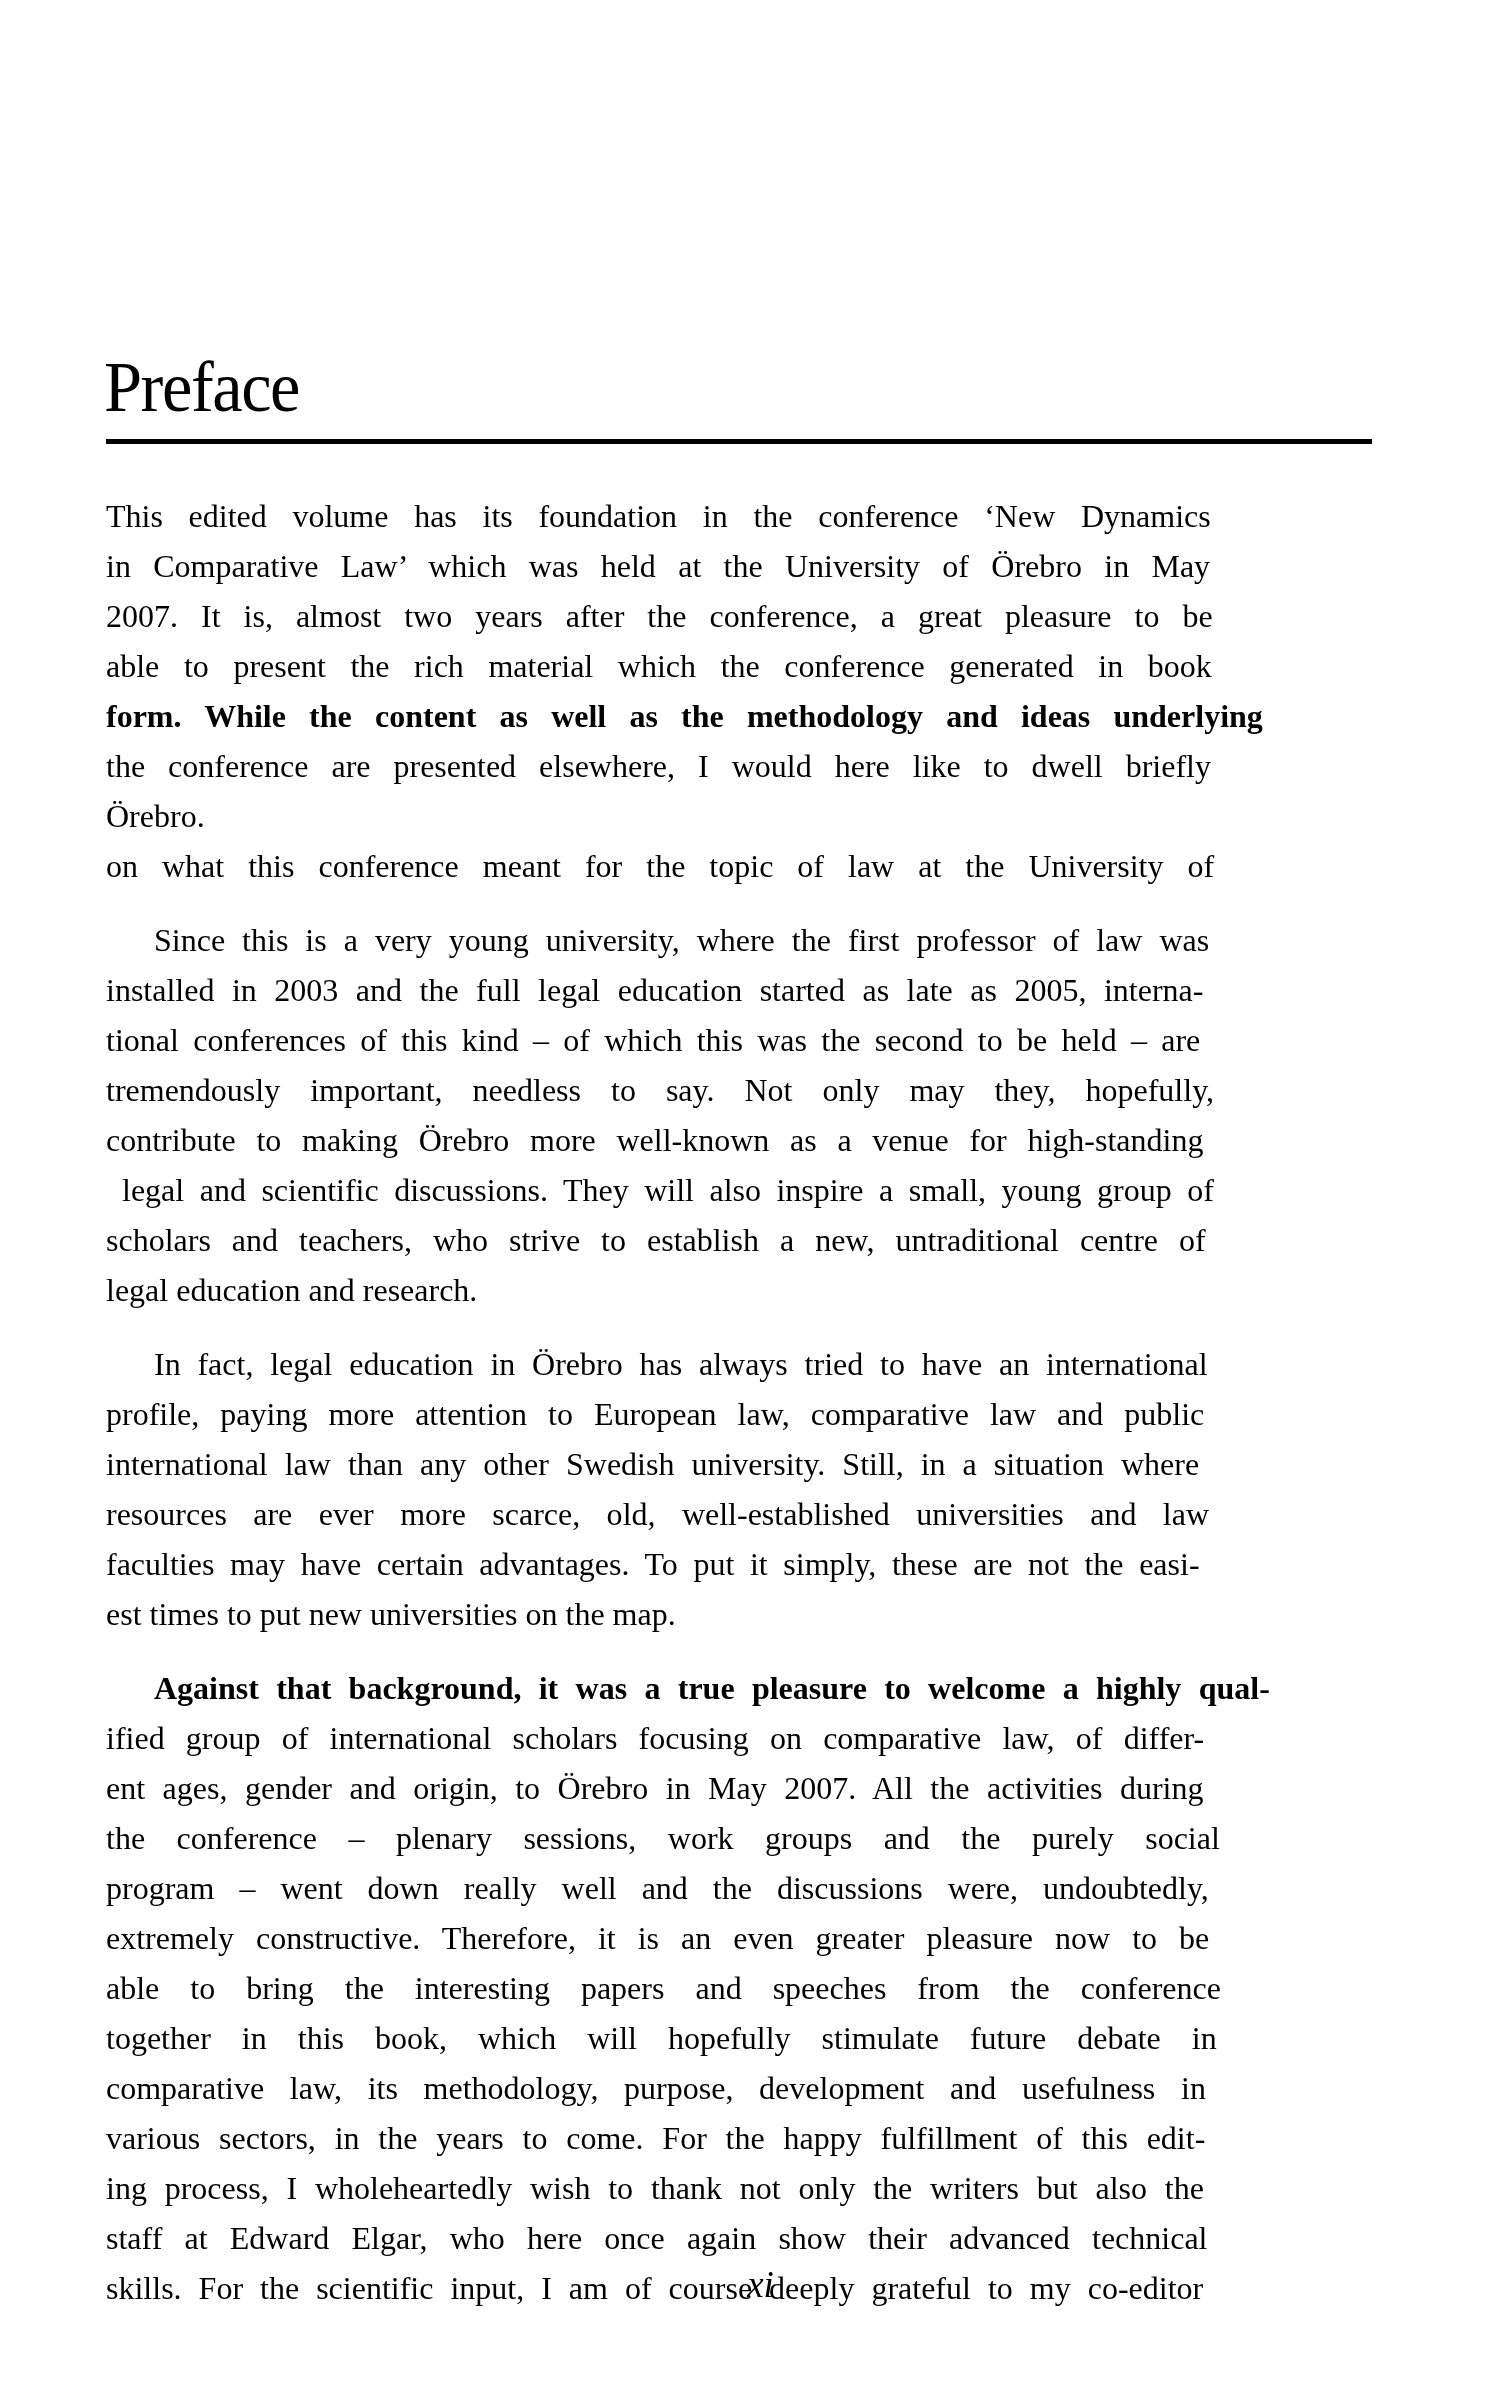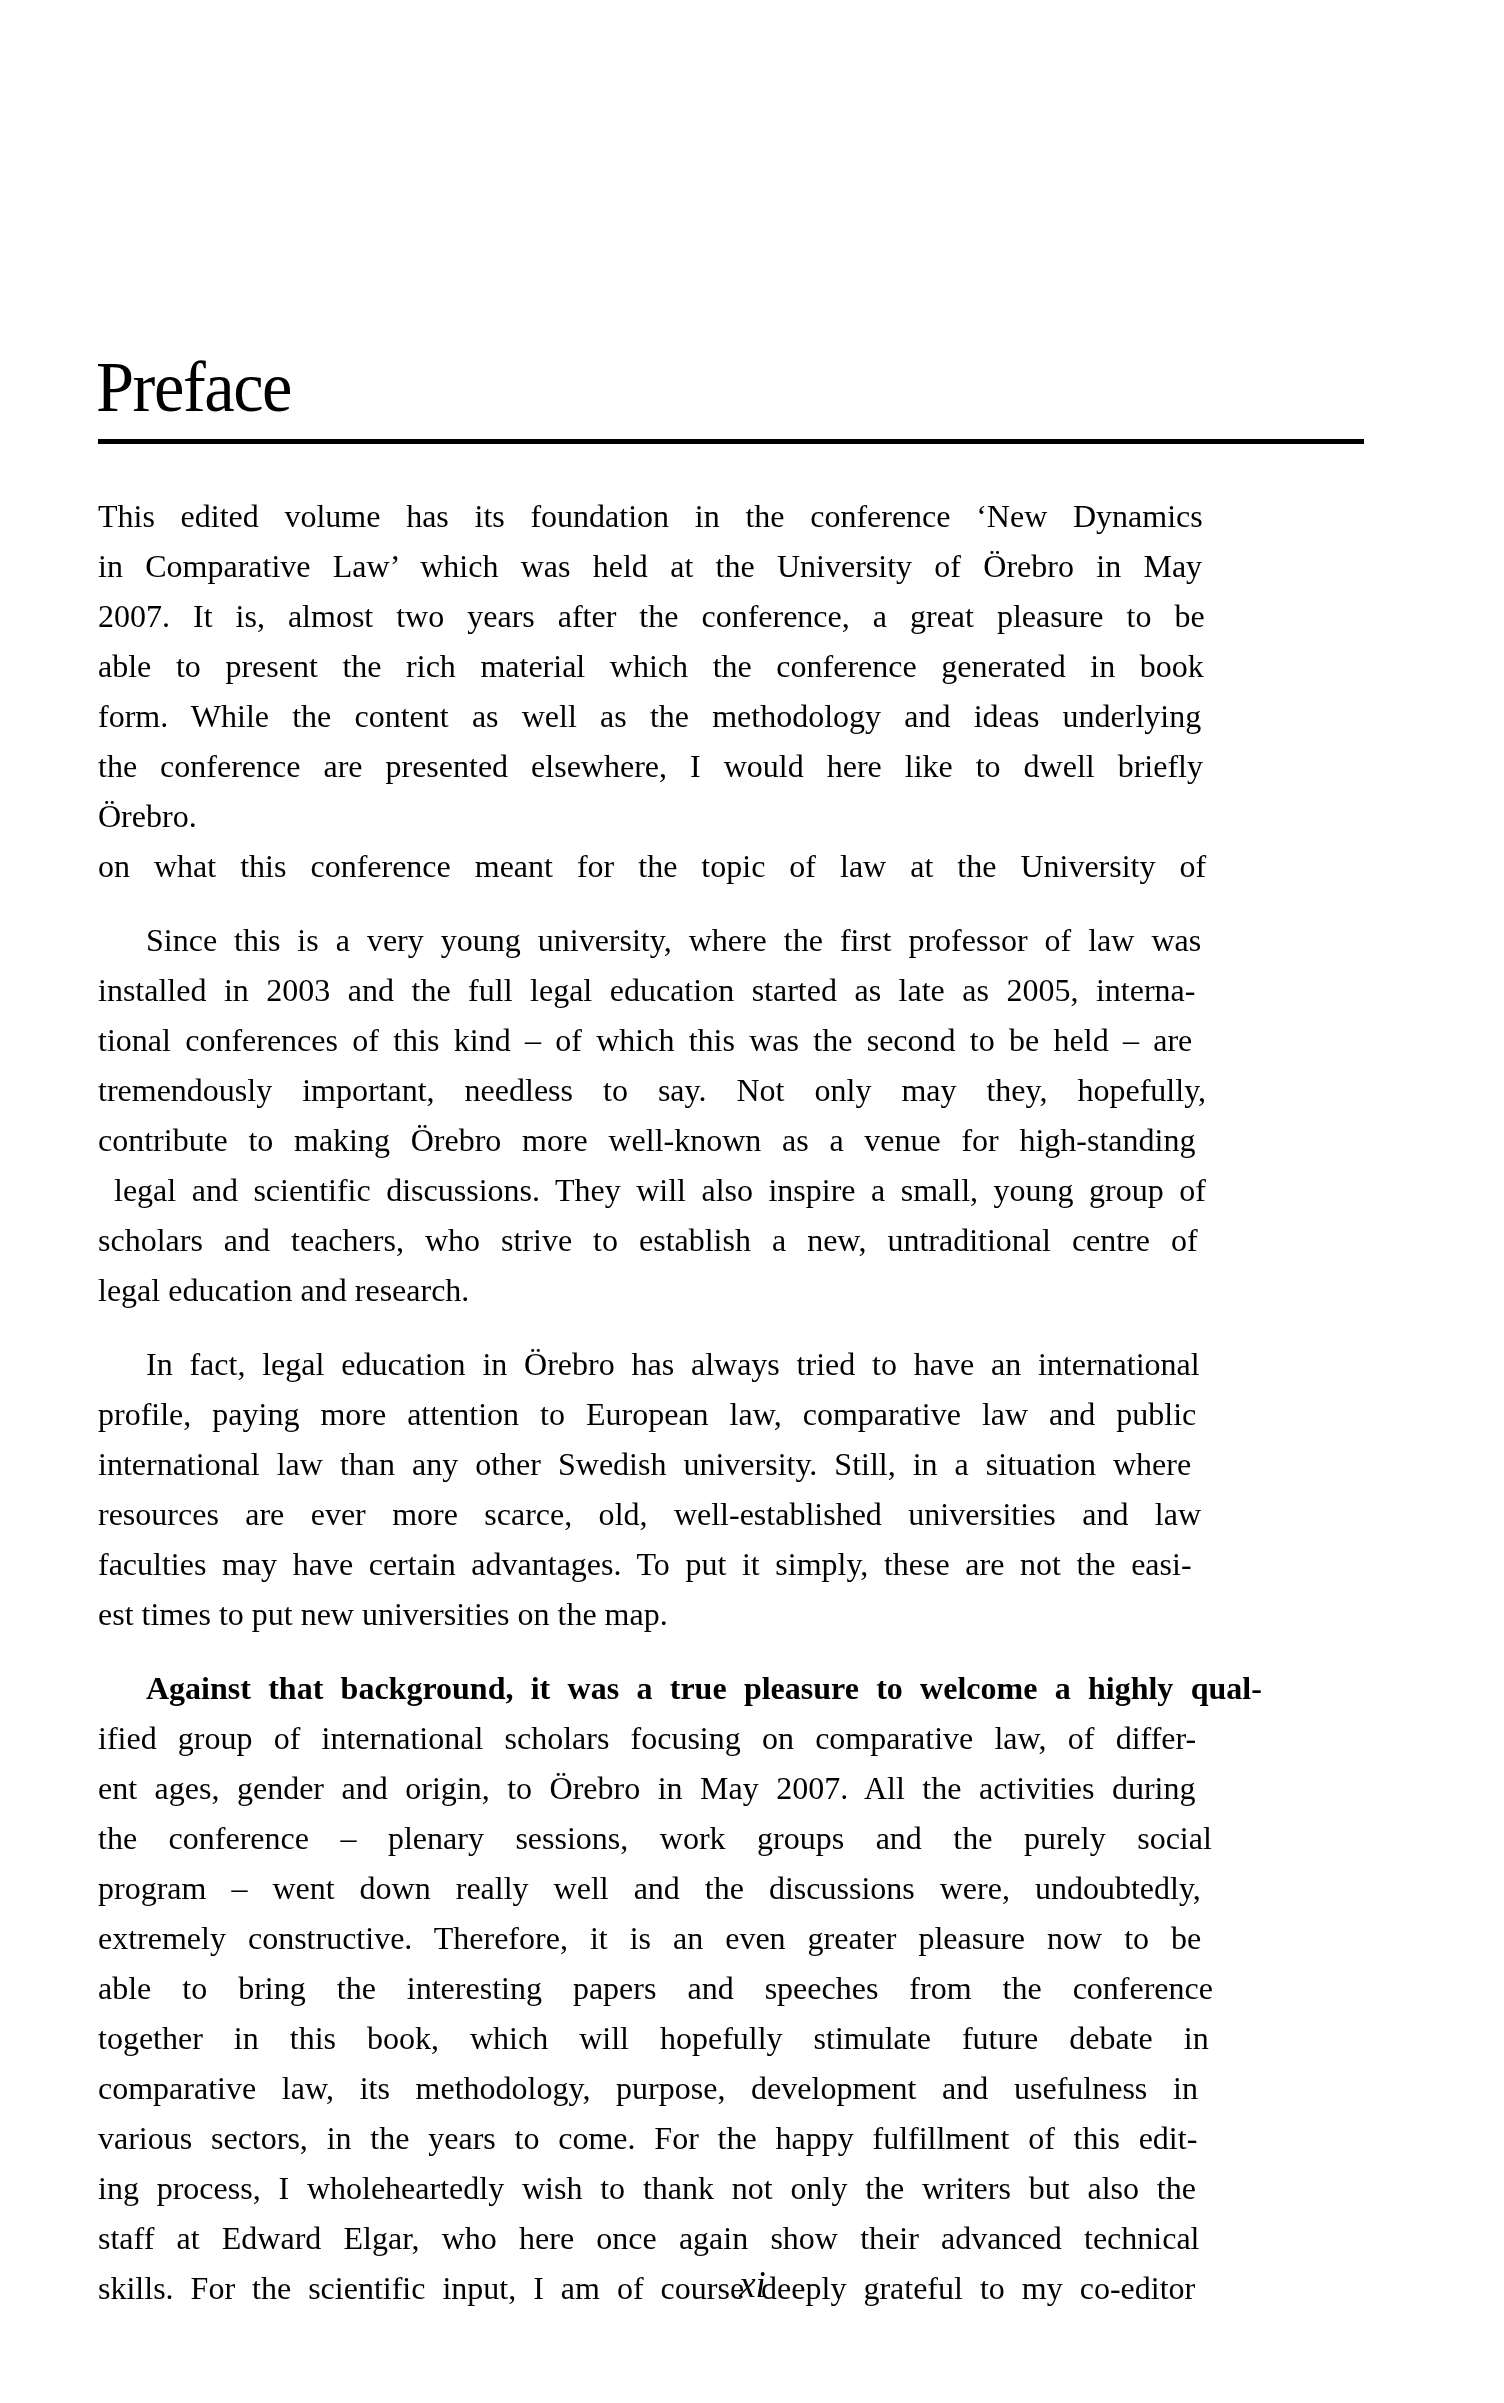--- a/index.html
+++ b/index.html
@@ -10,21 +10,21 @@
     body {
       width: 1505px;
       height: 2403px;
       position: relative;
       overflow: hidden;
       color: #000000;
       font-family: "Liberation Serif", "DejaVu Serif", serif;
     }
     .page {
       position: absolute;
-      left: 0; top: 0;
+      left: 8px; top: 0;
       width: 1246px;
       height: 2403px;
       background: #ffffff;
       border-radius: 16px;
     }
     .heading {
       position: absolute;
       left: 96px;
       top: 343px;
       margin: 0;
@@ -84,21 +84,21 @@
 
 <div class="page">
   <h1 class="heading">Preface</h1>
   <div class="rule"></div>
   <div class="body-text" id="body-text">
       <div>
         <span class="line" style="white-space: nowrap; text-align-last: left; word-spacing: 17.7px;">This edited volume has its foundation in the conference ‘New Dynamics</span>
         <span class="line" style="white-space: nowrap; text-align-last: left; word-spacing: 14.3px;">in Comparative Law’ which was held at the University of Örebro in May</span>
         <span class="line" style="white-space: nowrap; text-align-last: left; word-spacing: 15px;">2007. It is, almost two years after the conference, a great pleasure to be</span>
         <span class="line" style="white-space: nowrap; text-align-last: left; word-spacing: 16.6px;">able to present the rich material which the conference generated in book</span>
-        <span class="line" style="white-space: nowrap; text-align-last: left; word-spacing: 15.2px;">form. While the content as well as the methodology and ideas underlying</span>
+        <span class="line" style="white-space: nowrap; text-align-last: left; word-spacing: 15.2px; font-weight: bold;">form. While the content as well as the methodology and ideas underlying</span>
         <span class="line" style="white-space: nowrap; text-align-last: left; word-spacing: 15px;">the conference are presented elsewhere, I would here like to dwell briefly</span>
         <span class="line last">Örebro.</span>
         <span class="line" style="white-space: nowrap; text-align-last: left; word-spacing: 16px;">on what this conference meant for the topic of law at the University of</span>
       </div>
       <div>
         <span class="line indent" style="white-space: nowrap; text-align-last: left; word-spacing: 9px;">Since this is a very young university, where the first professor of law was</span>
         <span class="line" style="white-space: nowrap; text-align-last: left; word-spacing: 9.5px;">installed in 2003 and the full legal education started as late as 2005, interna-</span>
         <span class="line" style="white-space: nowrap; text-align-last: left; word-spacing: 6.3px;">tional conferences of this kind – of which this was the second to be held – are</span>
         <span class="line" style="white-space: nowrap; text-align-last: left; word-spacing: 22px;">tremendously important, needless to say. Not only may they, hopefully,</span>
         <span class="line" style="white-space: nowrap; text-align-last: left; word-spacing: 12.7px;">contribute to making Örebro more well-known as a venue for high-standing</span>

